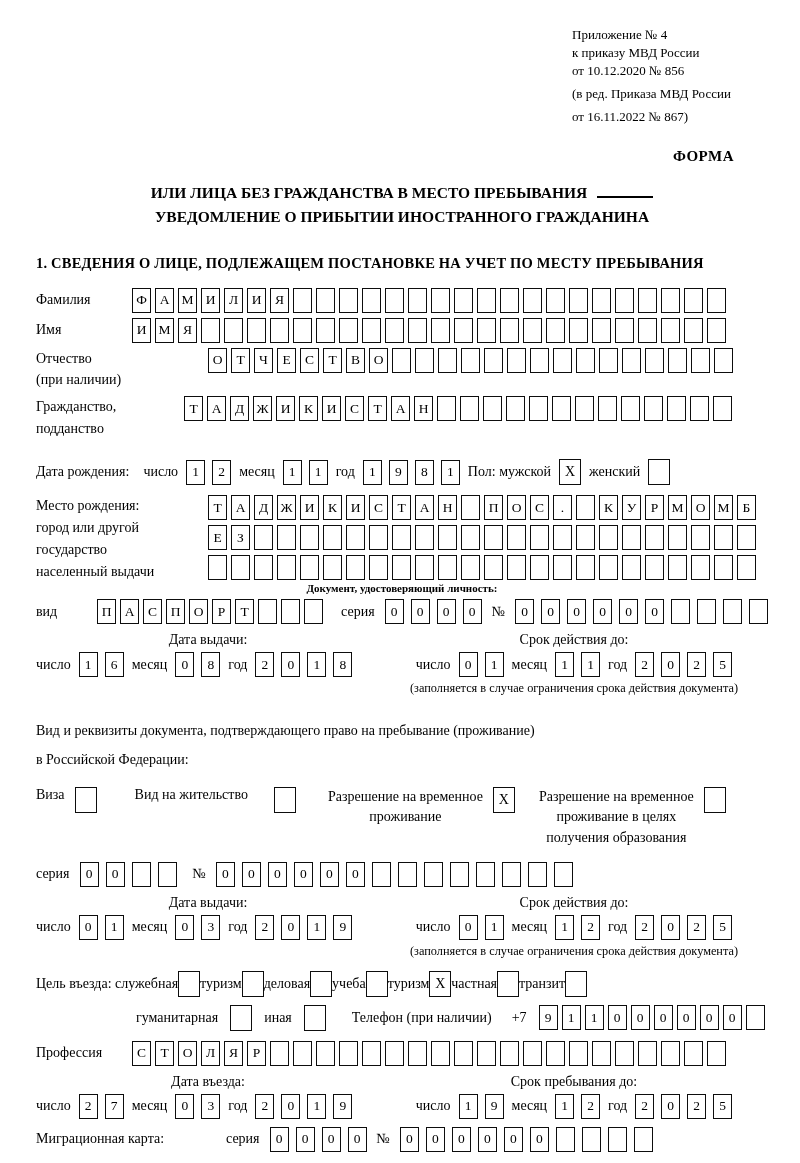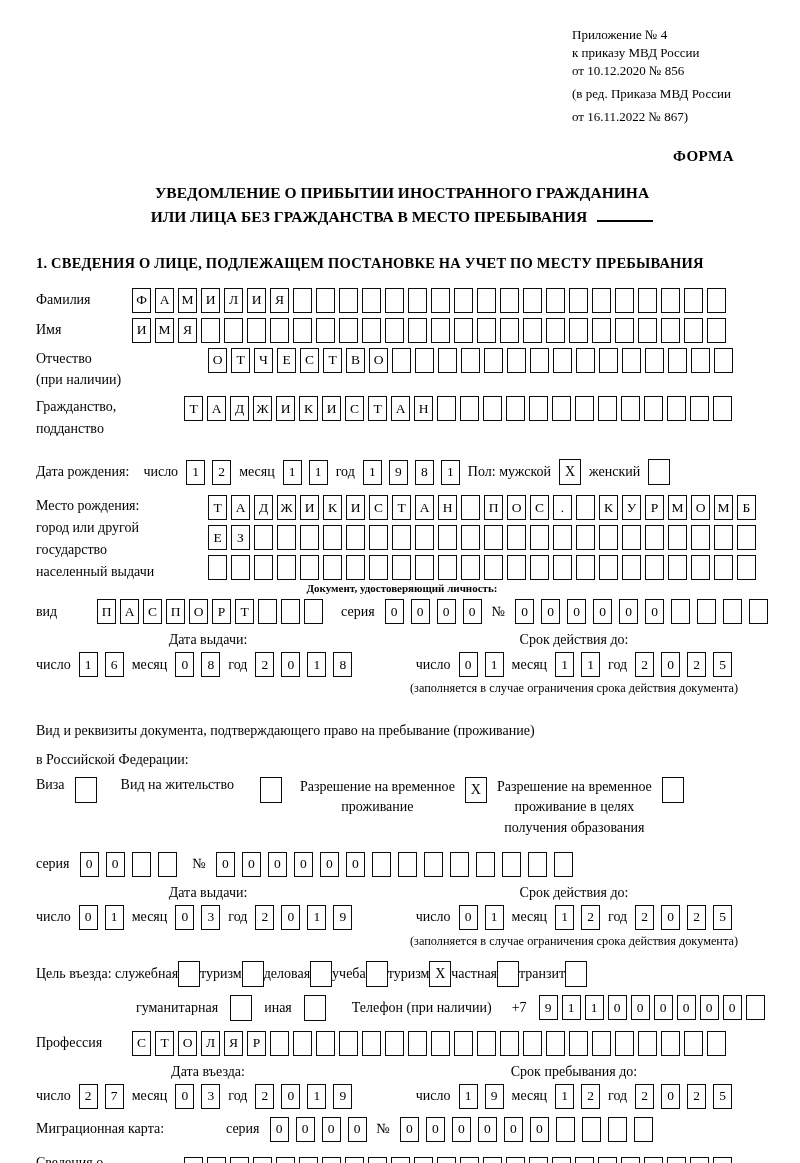--- a/index.html
+++ b/index.html
@@ -49,21 +49,21 @@
   .date-pair { display: flex; margin-top: 8px; }
   .dg-left { width: 47%; }
   .dg-right { width: 53%; }
   .dg-head { text-align: center; margin-bottom: 4px; }
   .dg-row { display: flex; align-items: center; gap: 8px; }
   .dg-row .cells { gap: 7px; }
   .small-note { font-size: 12.3px; margin-top: 4px; text-align: center; }
 
   .plain-line { margin-top: 24px; line-height: 1.6; }
 
-  .permit-row { display: flex; align-items: flex-start; margin-top: 6px; gap: 10px; }
+  .permit-row { display: flex; align-items: flex-start; margin-top: 16px; gap: 24px; }
   .permit-item { display: flex; align-items: flex-start; gap: 10px; }
   .permit-text { text-align: center; line-height: 1.45; }
 
   .purpose-row { display: flex; align-items: center; margin-top: 12px; flex-wrap: nowrap; }
   .purpose-row2 { display: flex; align-items: center; gap: 12px; margin-top: 8px; margin-left: 100px; }
 
   .reps { display: flex; margin-top: 10px; }
   .reps-label { width: 148px; line-height: 1.55; flex: none; }
   .reps-rows .cells { margin-top: 5px; }
   .ml8 { margin-left: 8px; } .ml14 { margin-left: 14px; } .ml6 { margin-left: 6px; }
@@ -77,24 +77,24 @@
     <div>Приложение № 4</div>
     <div>к приказу МВД России</div>
     <div>от 10.12.2020 № 856</div>
     <div class="sub">(в ред. Приказа МВД России</div>
     <div class="sub">от 16.11.2022 № 867)</div>
   </div>
 
   <div class="forma">ФОРМА</div>
 
   <div class="title">
-    <div>УВЕДОМЛЕНИЕ О ПРИБЫТИИ ИНОСТРАННОГО ГРАЖДАНИНА</div>
     <div>
       <span>ИЛИ ЛИЦА БЕЗ ГРАЖДАНСТВА В МЕСТО ПРЕБЫВАНИЯ</span><span class="blank"></span>
     </div>
+    <div>УВЕДОМЛЕНИЕ О ПРИБЫТИИ ИНОСТРАННОГО ГРАЖДАНИНА</div>
   </div>
 
   <div class="sec">1. СВЕДЕНИЯ О ЛИЦЕ, ПОДЛЕЖАЩЕМ ПОСТАНОВКЕ НА УЧЕТ ПО МЕСТУ ПРЕБЫВАНИЯ</div>
 
   <div class="row" style="margin-top:16px">
     <div class="lbl w95">Фамилия</div>
     <div class="cells">
         <span class="cell">Ф</span>
         <span class="cell">А</span>
         <span class="cell">М</span>

